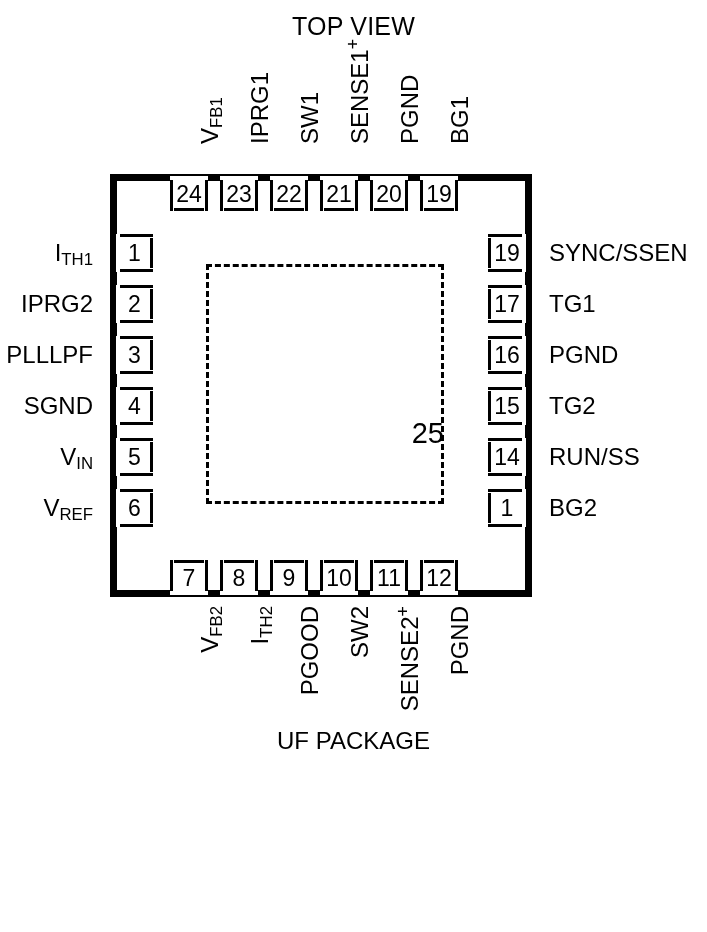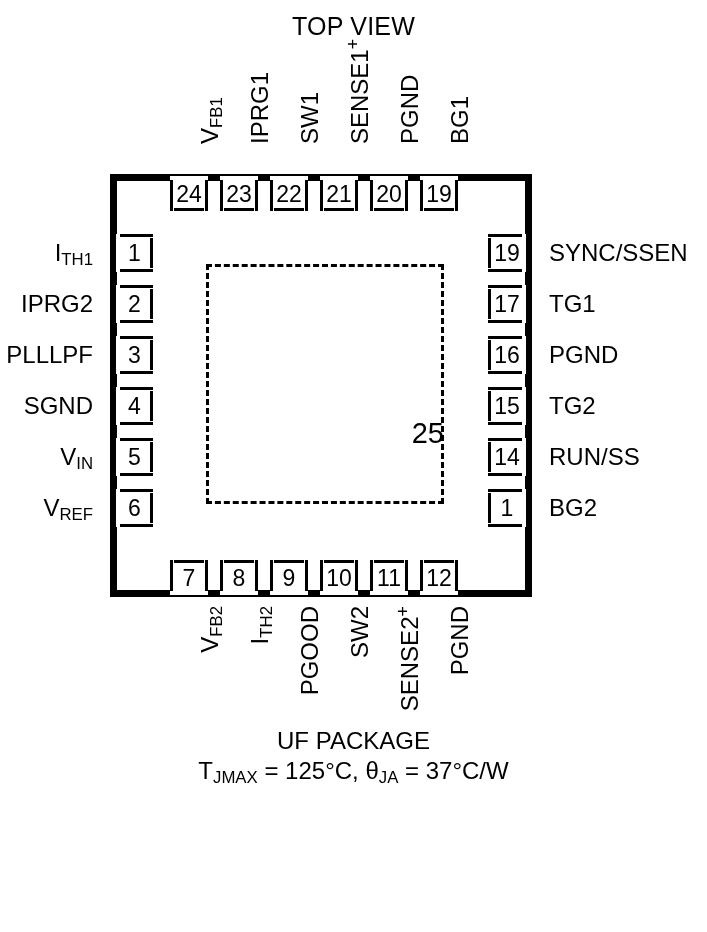--- a/index.html
+++ b/index.html
@@ -449,14 +449,13 @@
 </div>
 <div class="sig-vert-wrap sig-bottom" style="left:398px; top:606px">
   <div class="sig-label sig-vert"><span>SENSE2</span><sup>+</sup></div>
 </div>
 <div class="sig-vert-wrap sig-bottom" style="left:448px; top:606px">
   <div class="sig-label sig-vert"><span>PGND</span></div>
 </div>
 
 <div class="abs" id="caption">
   <div class="cap-line">UF PACKAGE</div>
-  <div class="cap-line"><span>T</span><sub>JMAX</sub><span> = 125°C, </span><span>θ</span><sub>JA</sub><span> = 37°C/W</span></div>
 </div>
 
 </body></html>

